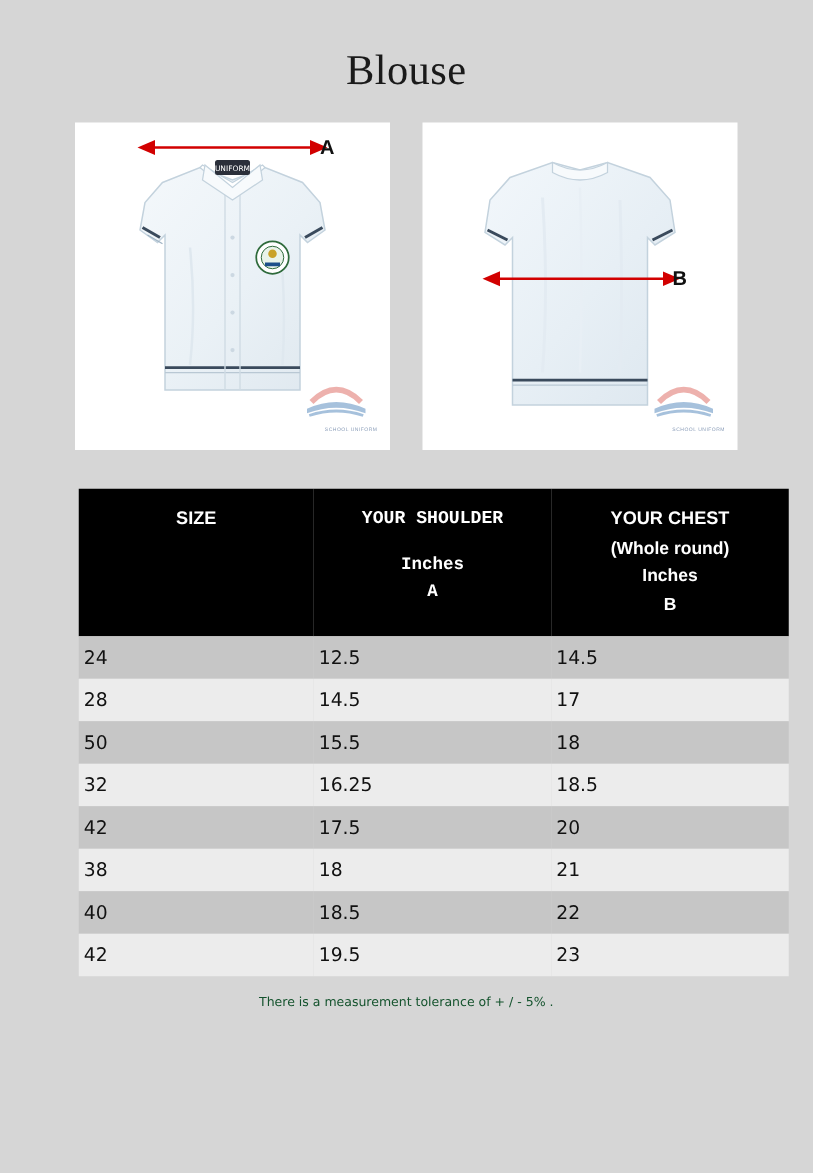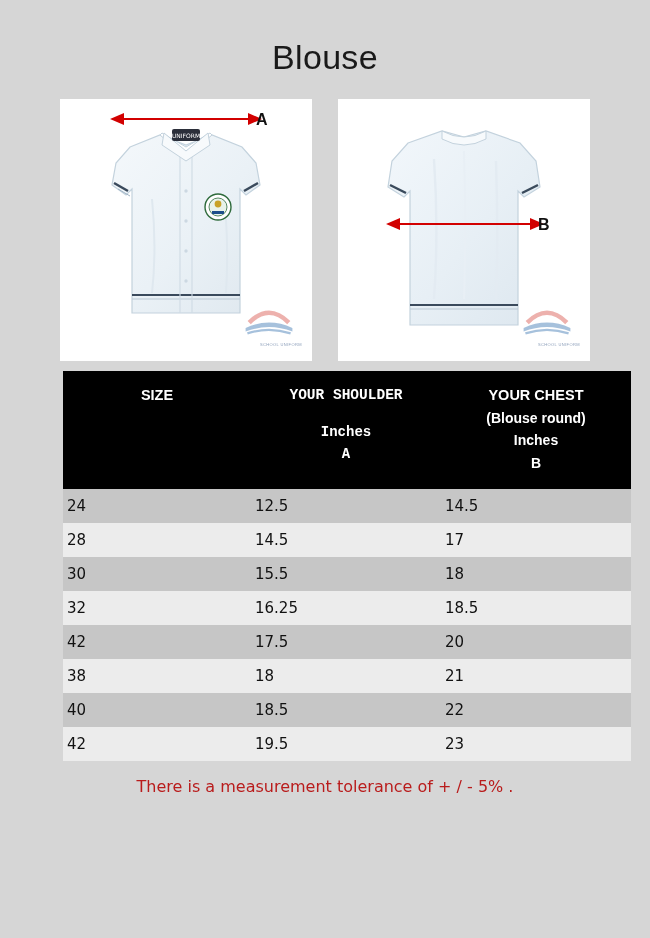--- a/index.html
+++ b/index.html
@@ -20,21 +20,21 @@
     height: 938px;
     position: relative;
   }
   .title {
     text-align: center;
     font-size: 34px;
     font-weight: 400;
     color: #1a1a1a;
     padding-top: 38px;
     letter-spacing: 0.3px;
-    font-family: Liberation Sans, sans-serif;
+    font-family: Liberation Serif, serif;
   }
   .images-row {
     display: flex;
     justify-content: center;
     gap: 26px;
     margin-top: 22px;
   }
   .img-card {
     background: #ffffff;
     position: relative;
@@ -68,21 +68,21 @@
   .arrow-label {
     position: absolute;
     font-weight: bold;
     font-size: 16px;
     color: #111;
     font-family: "Liberation Sans", sans-serif;
   }
 
   
   .table-wrap {
-    margin: 10px auto 0 auto;
+    margin: 31px auto 0 auto;
     width: 524px;
   }
   table {
     border-collapse: collapse;
     width: 100%;
     table-layout: fixed;
   }
   thead th {
     background: #000000;
     color: #ffffff;
@@ -108,22 +108,22 @@
     font-size: 15px;
     color: #111;
     padding: 8px 4px;
     height: 34px;
     font-family: "DejaVu Sans", sans-serif;
   }
   tbody tr:nth-child(odd) td { background: #c6c6c6; }
   tbody tr:nth-child(even) td { background: #ececec; }
   .note {
     text-align: center;
-    font-size: 16px;
-    color: #b91c1c;
+    font-size: 10px;
+    color: #14532d;
     margin-top: 16px;
     font-family: "DejaVu Sans", sans-serif;
   }
 </style>
 </head>
 <body>
 
 <div class="page">
 
   <div class="title">Blouse</div>
@@ -246,39 +246,39 @@
             <span>SIZE</span>
           </th>
           <th class="col-shoulder">
             <span>YOUR SHOULDER</span>
             <span class="th-gap"></span>
             <span class="th-sub">Inches</span>
             <span class="th-sub">A</span>
           </th>
           <th class="col-chest">
             <span>YOUR CHEST</span>
-            <span class="th-sub">(Blouse round)</span>
+            <span class="th-sub">(Whole round)</span>
             <span class="th-sub">Inches</span>
             <span class="th-sub">B</span>
           </th>
         </tr>
       </thead>
       <tbody>
         <tr>
           <td>24</td>
           <td>12.5</td>
           <td>14.5</td>
         </tr>
         <tr>
           <td>28</td>
           <td>14.5</td>
           <td>17</td>
         </tr>
         <tr>
-          <td>30</td>
+          <td>50</td>
           <td>15.5</td>
           <td>18</td>
         </tr>
         <tr>
           <td>32</td>
           <td>16.25</td>
           <td>18.5</td>
         </tr>
         <tr>
           <td>42</td>

